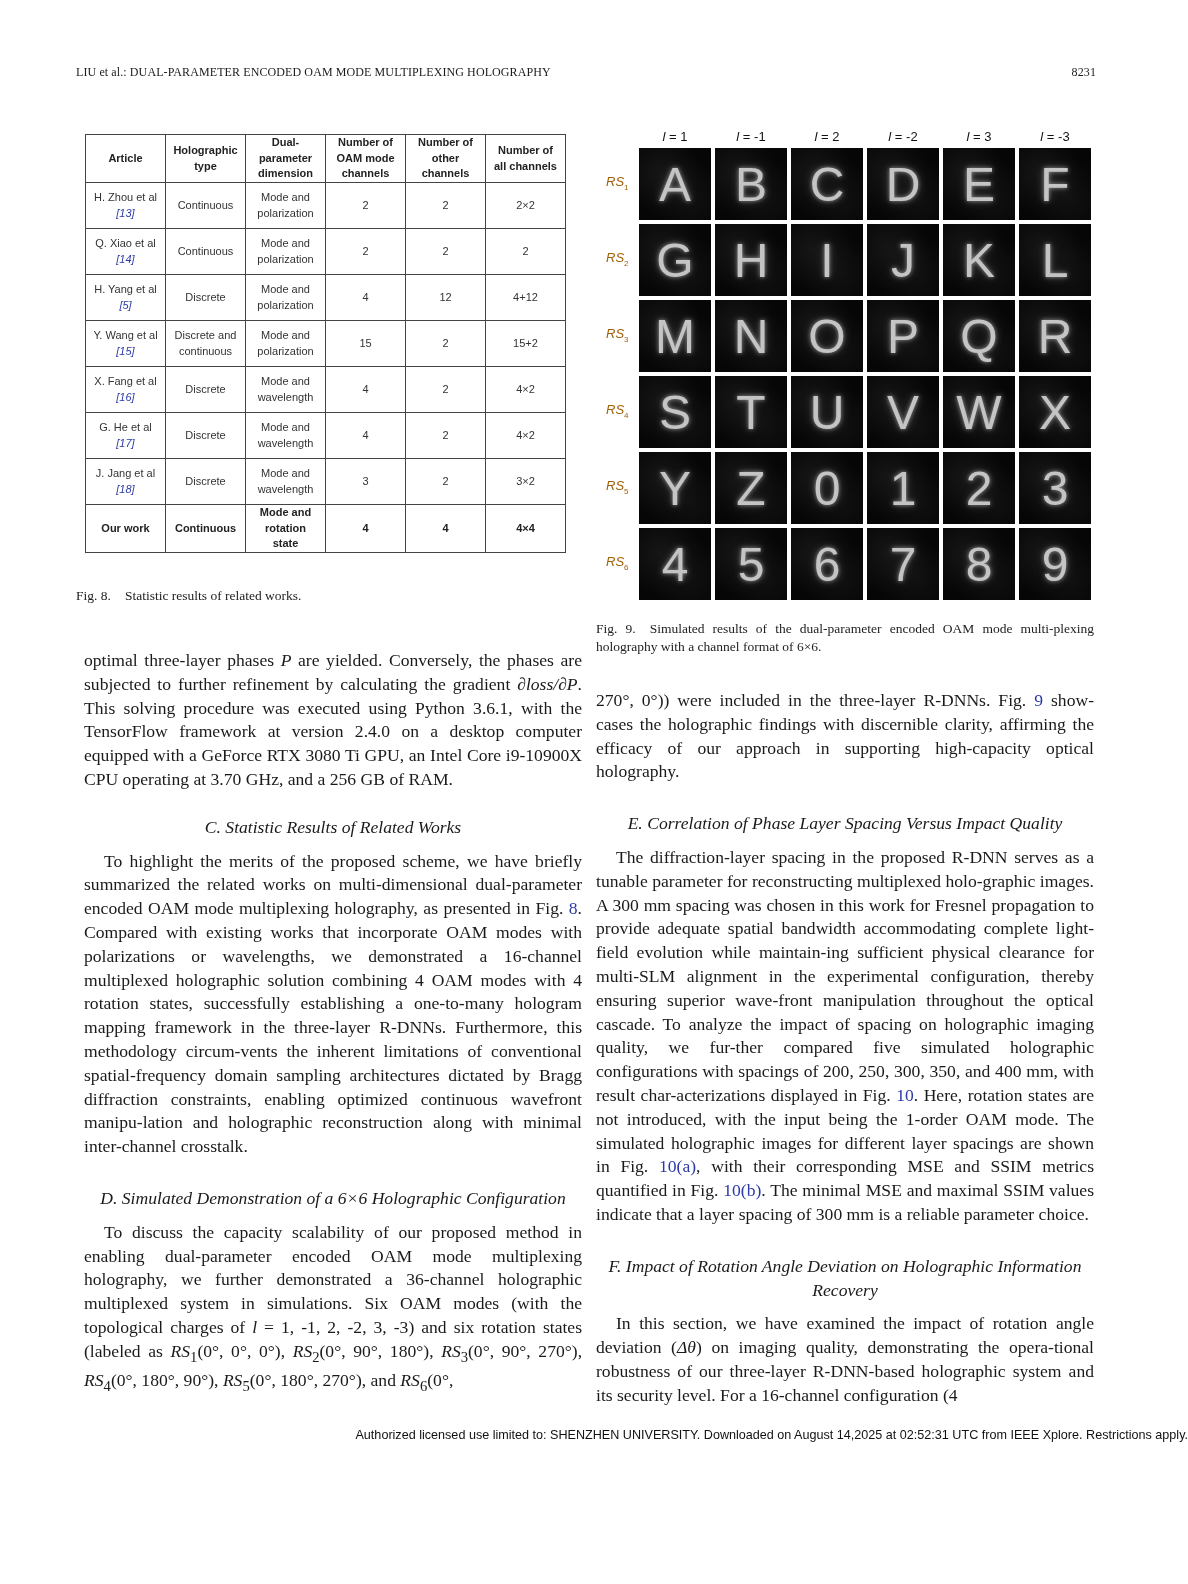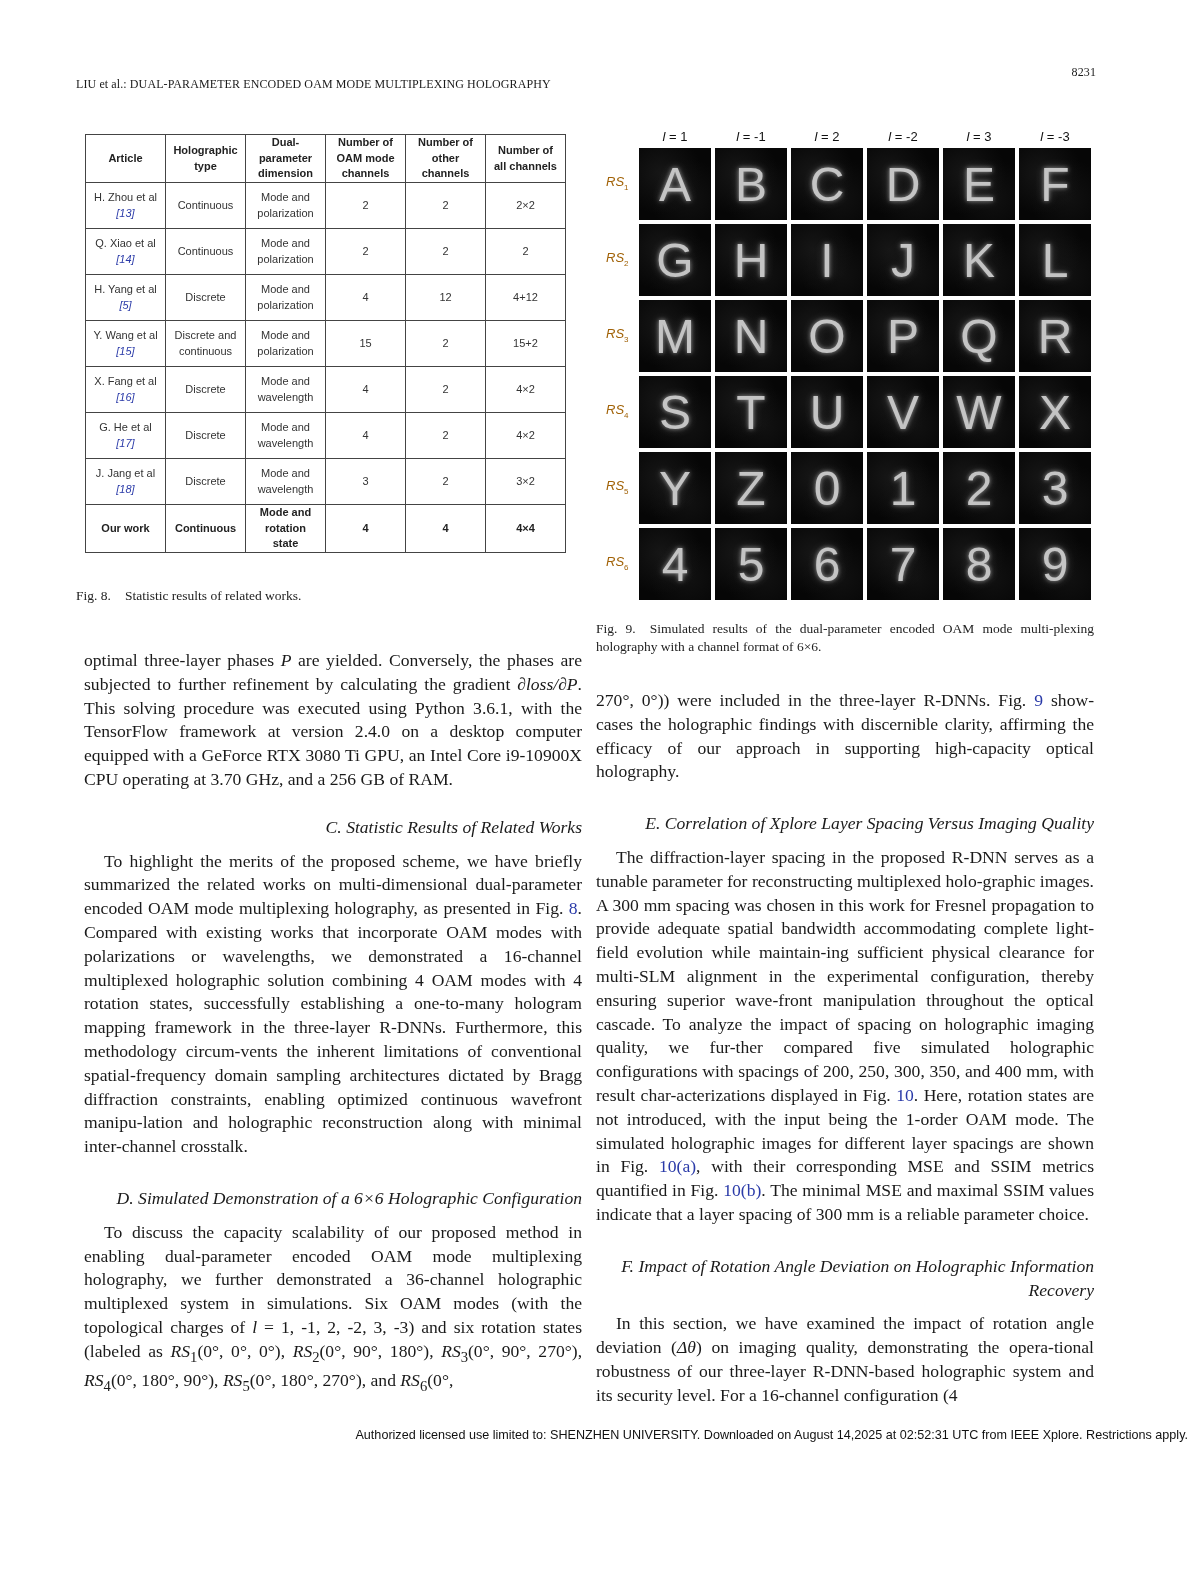--- a/index.html
+++ b/index.html
@@ -1,20 +1,20 @@
 <!DOCTYPE html>
 <html><head>
 <meta charset="utf-8">
 <style>
   html, body { margin: 0; padding: 0; background: #ffffff; }
   body { width: 1188px; height: 1584px; position: relative; overflow: hidden;
          font-family: "Liberation Serif", "DejaVu Serif", serif; color: #1a1a1a; }
   .running-head { position: absolute; top: 65px; left: 76px; width: 1020px; height: 20px;
          font-size: 12px; letter-spacing: 0.1px; }
-  .running-head .title { position: absolute; left: 0; top: 12px; }
+  .running-head .title { position: absolute; left: 0; top: 0; }
   .running-head .pageno { position: absolute; right: 0; top: 0; }
 
   
   .fig8-table { position: absolute; left: 85px; top: 134px; border-collapse: collapse;
          font-family: "Liberation Sans", "DejaVu Sans", sans-serif; font-size: 11px; color: #333; }
   .fig8-table th, .fig8-table td { border: 1.3px solid #444; text-align: center; vertical-align: middle;
          padding: 0 3px; line-height: 15.5px; }
   .fig8-table th { font-weight: bold; height: 47px; color: #222; }
   .fig8-table td { height: 45px; }
   .fig8-table tr.ours td { font-weight: bold; height: 46px; color: #222; }
@@ -40,21 +40,21 @@
          filter: blur(0.6px); opacity: 0.9; }
   .fig9 .cell::before { content: ""; position: absolute; inset: 0;
          background: radial-gradient(circle at 30% 35%, rgba(70,70,70,0.25), transparent 60%),
                      radial-gradient(circle at 70% 70%, rgba(60,60,60,0.2), transparent 55%); }
 
   
   .col { position: absolute; width: 498px; font-size: 17.6px; line-height: 23.8px; text-align: justify;
          hyphens: manual; color: #1a1a1a; }
   .col p { margin: 0; }
   .col p.indent { text-indent: 20px; }
-  .col .heading { font-style: italic; margin: 0; line-height: 23.8px; text-align: right; font-family: Liberation Serif, serif; }
+  .col .heading { font-style: italic; margin: 0; line-height: 23.8px; text-align: center; font-family: Liberation Serif, serif; }
   .link { color: #2a3aa8; }
   .math { font-style: italic; }
 
   .footer { position: absolute; top: 1428px; left: 0; width: 1188px; text-align: right;
          font-family: "Liberation Sans", "DejaVu Sans", sans-serif; font-size: 12.6px; color: #111; }
 </style>
 </head>
 <body>
 
 <div class="running-head">
@@ -278,20 +278,20 @@
   <p class="heading" style="margin-top:24px;">C.  Statistic Results of Related Works</p>
   <p class="indent" style="margin-top:10px;"><span>To highlight the merits of the proposed scheme, we have briefly summarized the related works on multi-dimensional dual-parameter encoded OAM mode multiplexing holography, as presented in Fig. </span><span class="link">8</span><span>. Compared with existing works that incorporate OAM modes with polarizations or wavelengths, we demonstrated a 16-channel multiplexed holographic solution combining 4 OAM modes with 4 rotation states, successfully establishing a one-to-many hologram mapping framework in the three-layer R-DNNs. Furthermore, this methodology circum-vents the inherent limitations of conventional spatial-frequency domain sampling architectures dictated by Bragg diffraction constraints, enabling optimized continuous wavefront manipu-lation and holographic reconstruction along with minimal inter-channel crosstalk.</span></p>
 
   <p class="heading" style="margin-top:28px;">D.  Simulated Demonstration of a 6×6 Holographic Configuration</p>
   <p class="indent" style="margin-top:10px;"><span>To discuss the capacity scalability of our proposed method in enabling dual-parameter encoded OAM mode multiplexing holography, we further demonstrated a 36-channel holographic multiplexed system in simulations. Six OAM modes (with the topological charges of </span><span class="math">l</span><span> = 1, -1, 2, -2, 3, -3) and six rotation states (labeled as </span><span class="math">RS</span><sub>1</sub><span>(0°, 0°, 0°), </span><span class="math">RS</span><sub>2</sub><span>(0°, 90°, 180°), </span><span class="math">RS</span><sub>3</sub><span>(0°, 90°, 270°), </span><span class="math">RS</span><sub>4</sub><span>(0°, 180°, 90°), </span><span class="math">RS</span><sub>5</sub><span>(0°, 180°, 270°), and </span><span class="math">RS</span><sub>6</sub><span>(0°,</span></p>
 </div>
 
 <div class="col" style="left:596px; top:689px;">
   <p><span>270°, 0°)) were included in the three-layer R-DNNs. Fig. </span><span class="link">9</span><span> show-cases the holographic findings with discernible clarity, affirming the efficacy of our approach in supporting high-capacity optical holography.</span></p>
 
-  <p class="heading" style="margin-top:28px;">E.  Correlation of Xplore Layer Spacing Versus Imaging Quality</p>
+  <p class="heading" style="margin-top:28px;">E.  Correlation of Phase Layer Spacing Versus Impact Quality</p>
   <p class="indent" style="margin-top:10px;"><span>The diffraction-layer spacing in the proposed R-DNN serves as a tunable parameter for reconstructing multiplexed holo-graphic images. A 300 mm spacing was chosen in this work for Fresnel propagation to provide adequate spatial bandwidth accommodating complete light-field evolution while maintain-ing sufficient physical clearance for multi-SLM alignment in the experimental configuration, thereby ensuring superior wave-front manipulation throughout the optical cascade. To analyze the impact of spacing on holographic imaging quality, we fur-ther compared five simulated holographic configurations with spacings of 200, 250, 300, 350, and 400 mm, with result char-acterizations displayed in Fig. </span><span class="link">10</span><span>. Here, rotation states are not introduced, with the input being the 1-order OAM mode. The simulated holographic images for different layer spacings are shown in Fig. </span><span class="link">10(a)</span><span>, with their corresponding MSE and SSIM metrics quantified in Fig. </span><span class="link">10(b)</span><span>. The minimal MSE and maximal SSIM values indicate that a layer spacing of 300 mm is a reliable parameter choice.</span></p>
 
   <p class="heading" style="margin-top:28px;">F.  Impact of Rotation Angle Deviation on Holographic Information Recovery</p>
   <p class="indent" style="margin-top:10px;"><span>In this section, we have examined the impact of rotation angle deviation (</span><span class="math">Δθ</span><span>) on imaging quality, demonstrating the opera-tional robustness of our three-layer R-DNN-based holographic system and its security level. For a 16-channel configuration (4</span></p>
 </div>
 
 <div class="footer">Authorized licensed use limited to: SHENZHEN UNIVERSITY. Downloaded on August 14,2025 at 02:52:31 UTC from IEEE Xplore.  Restrictions apply.</div>
 
 </body></html>

